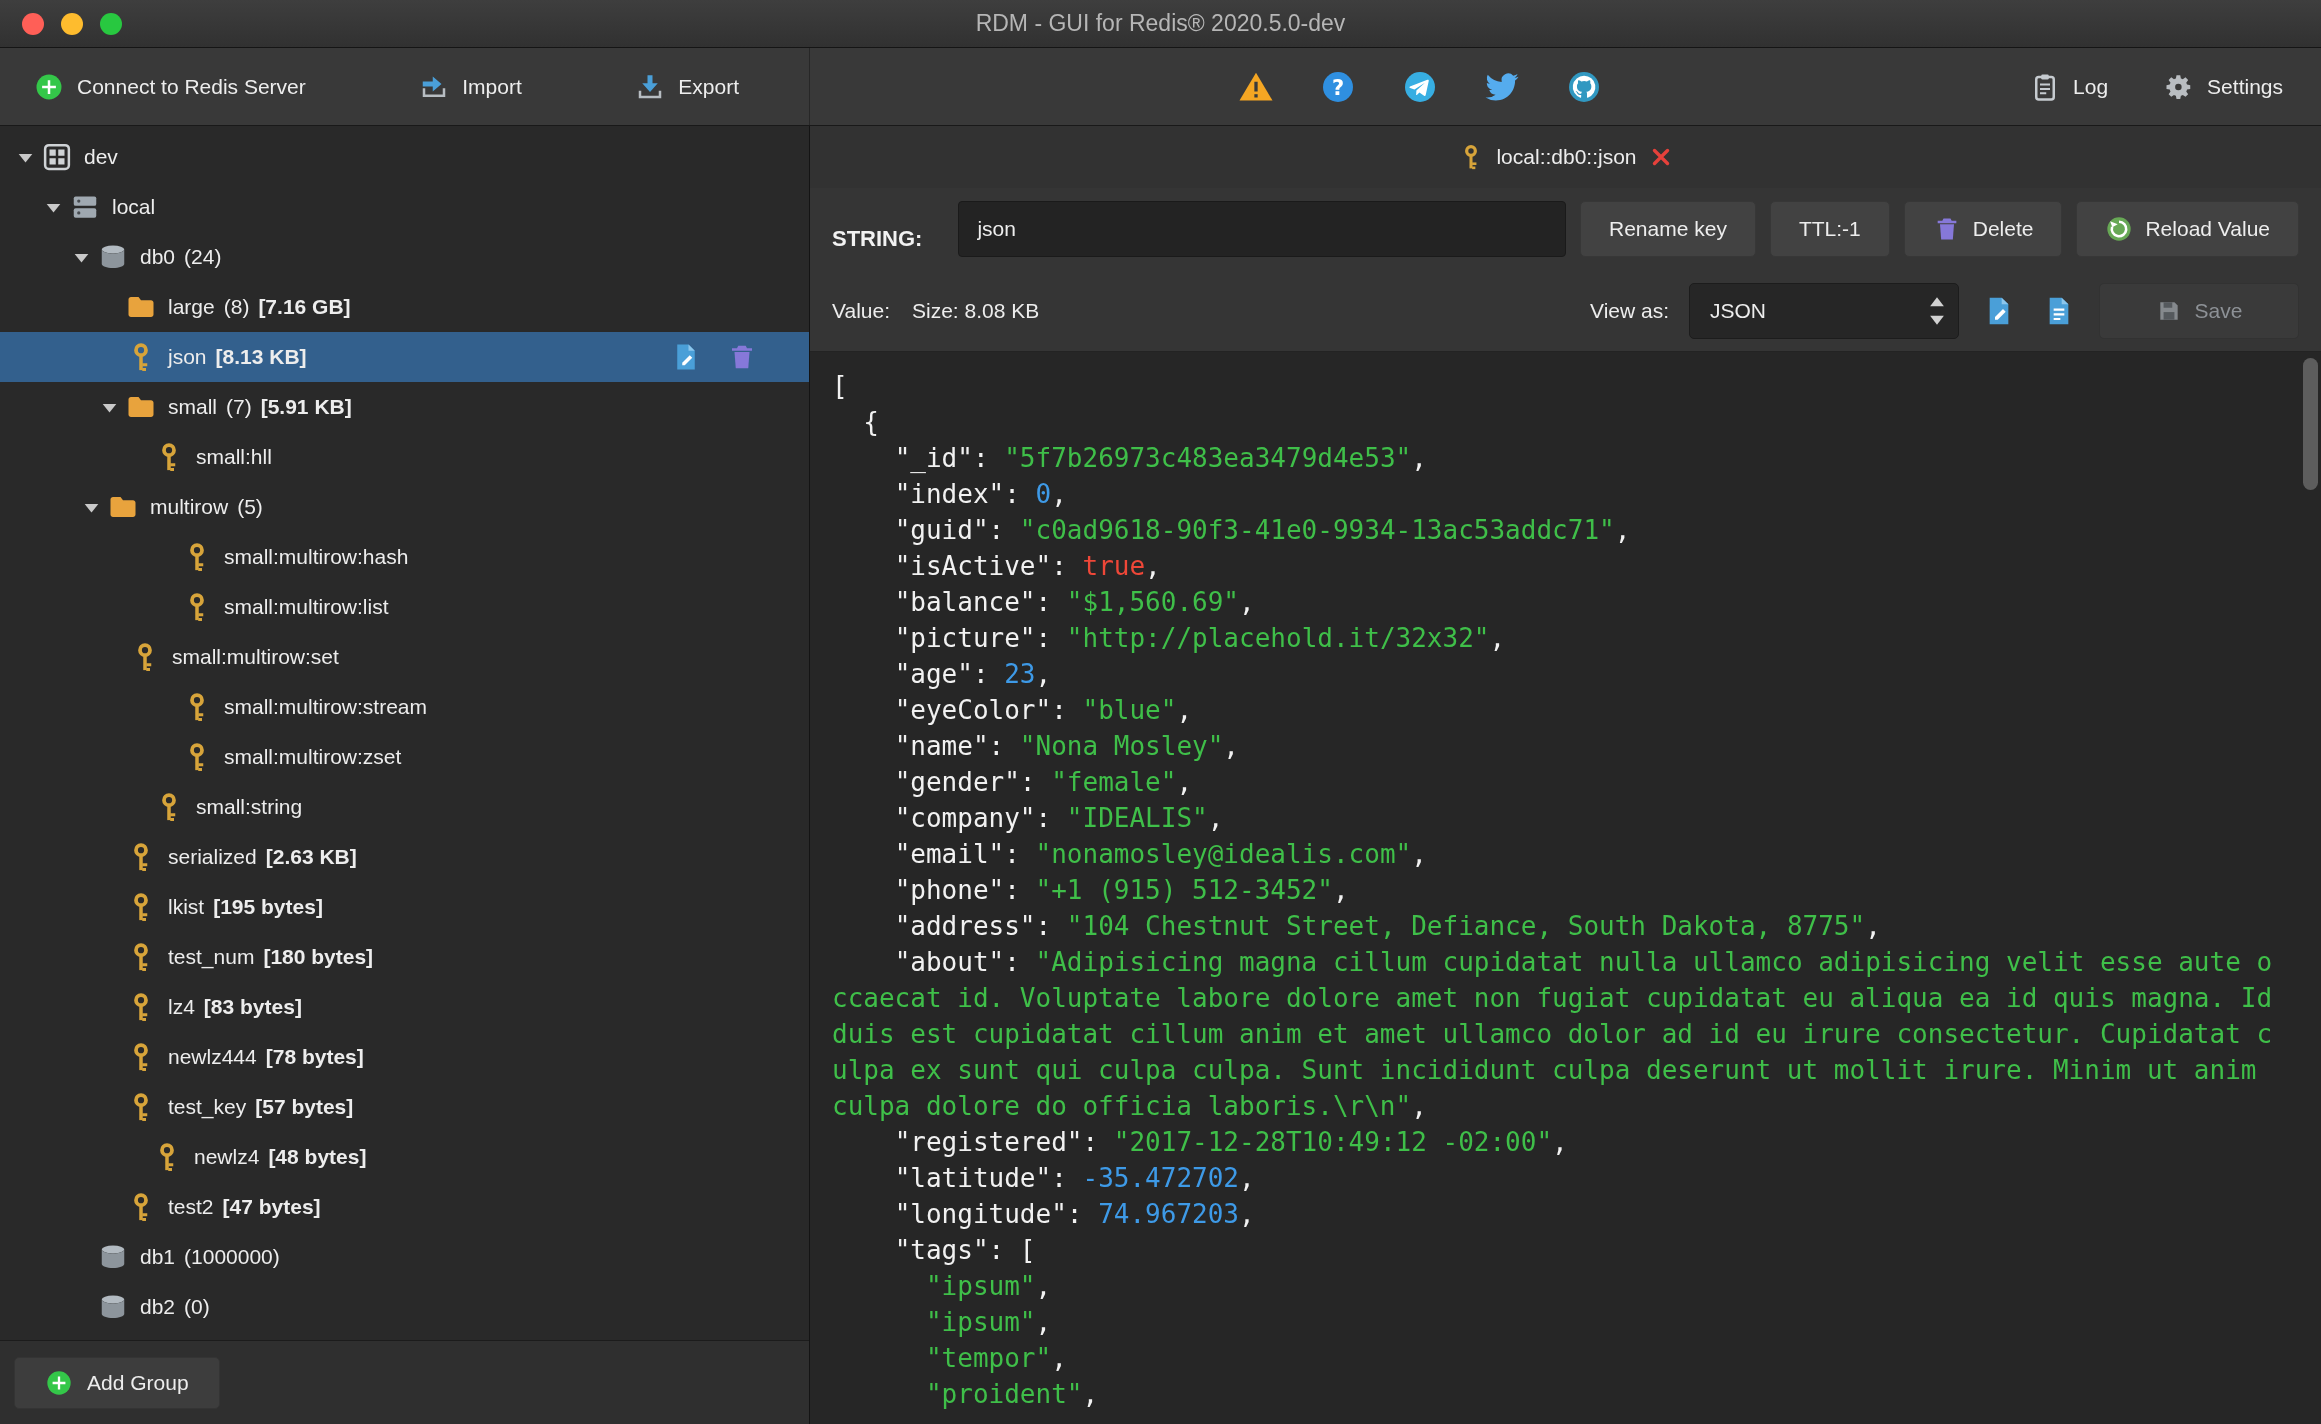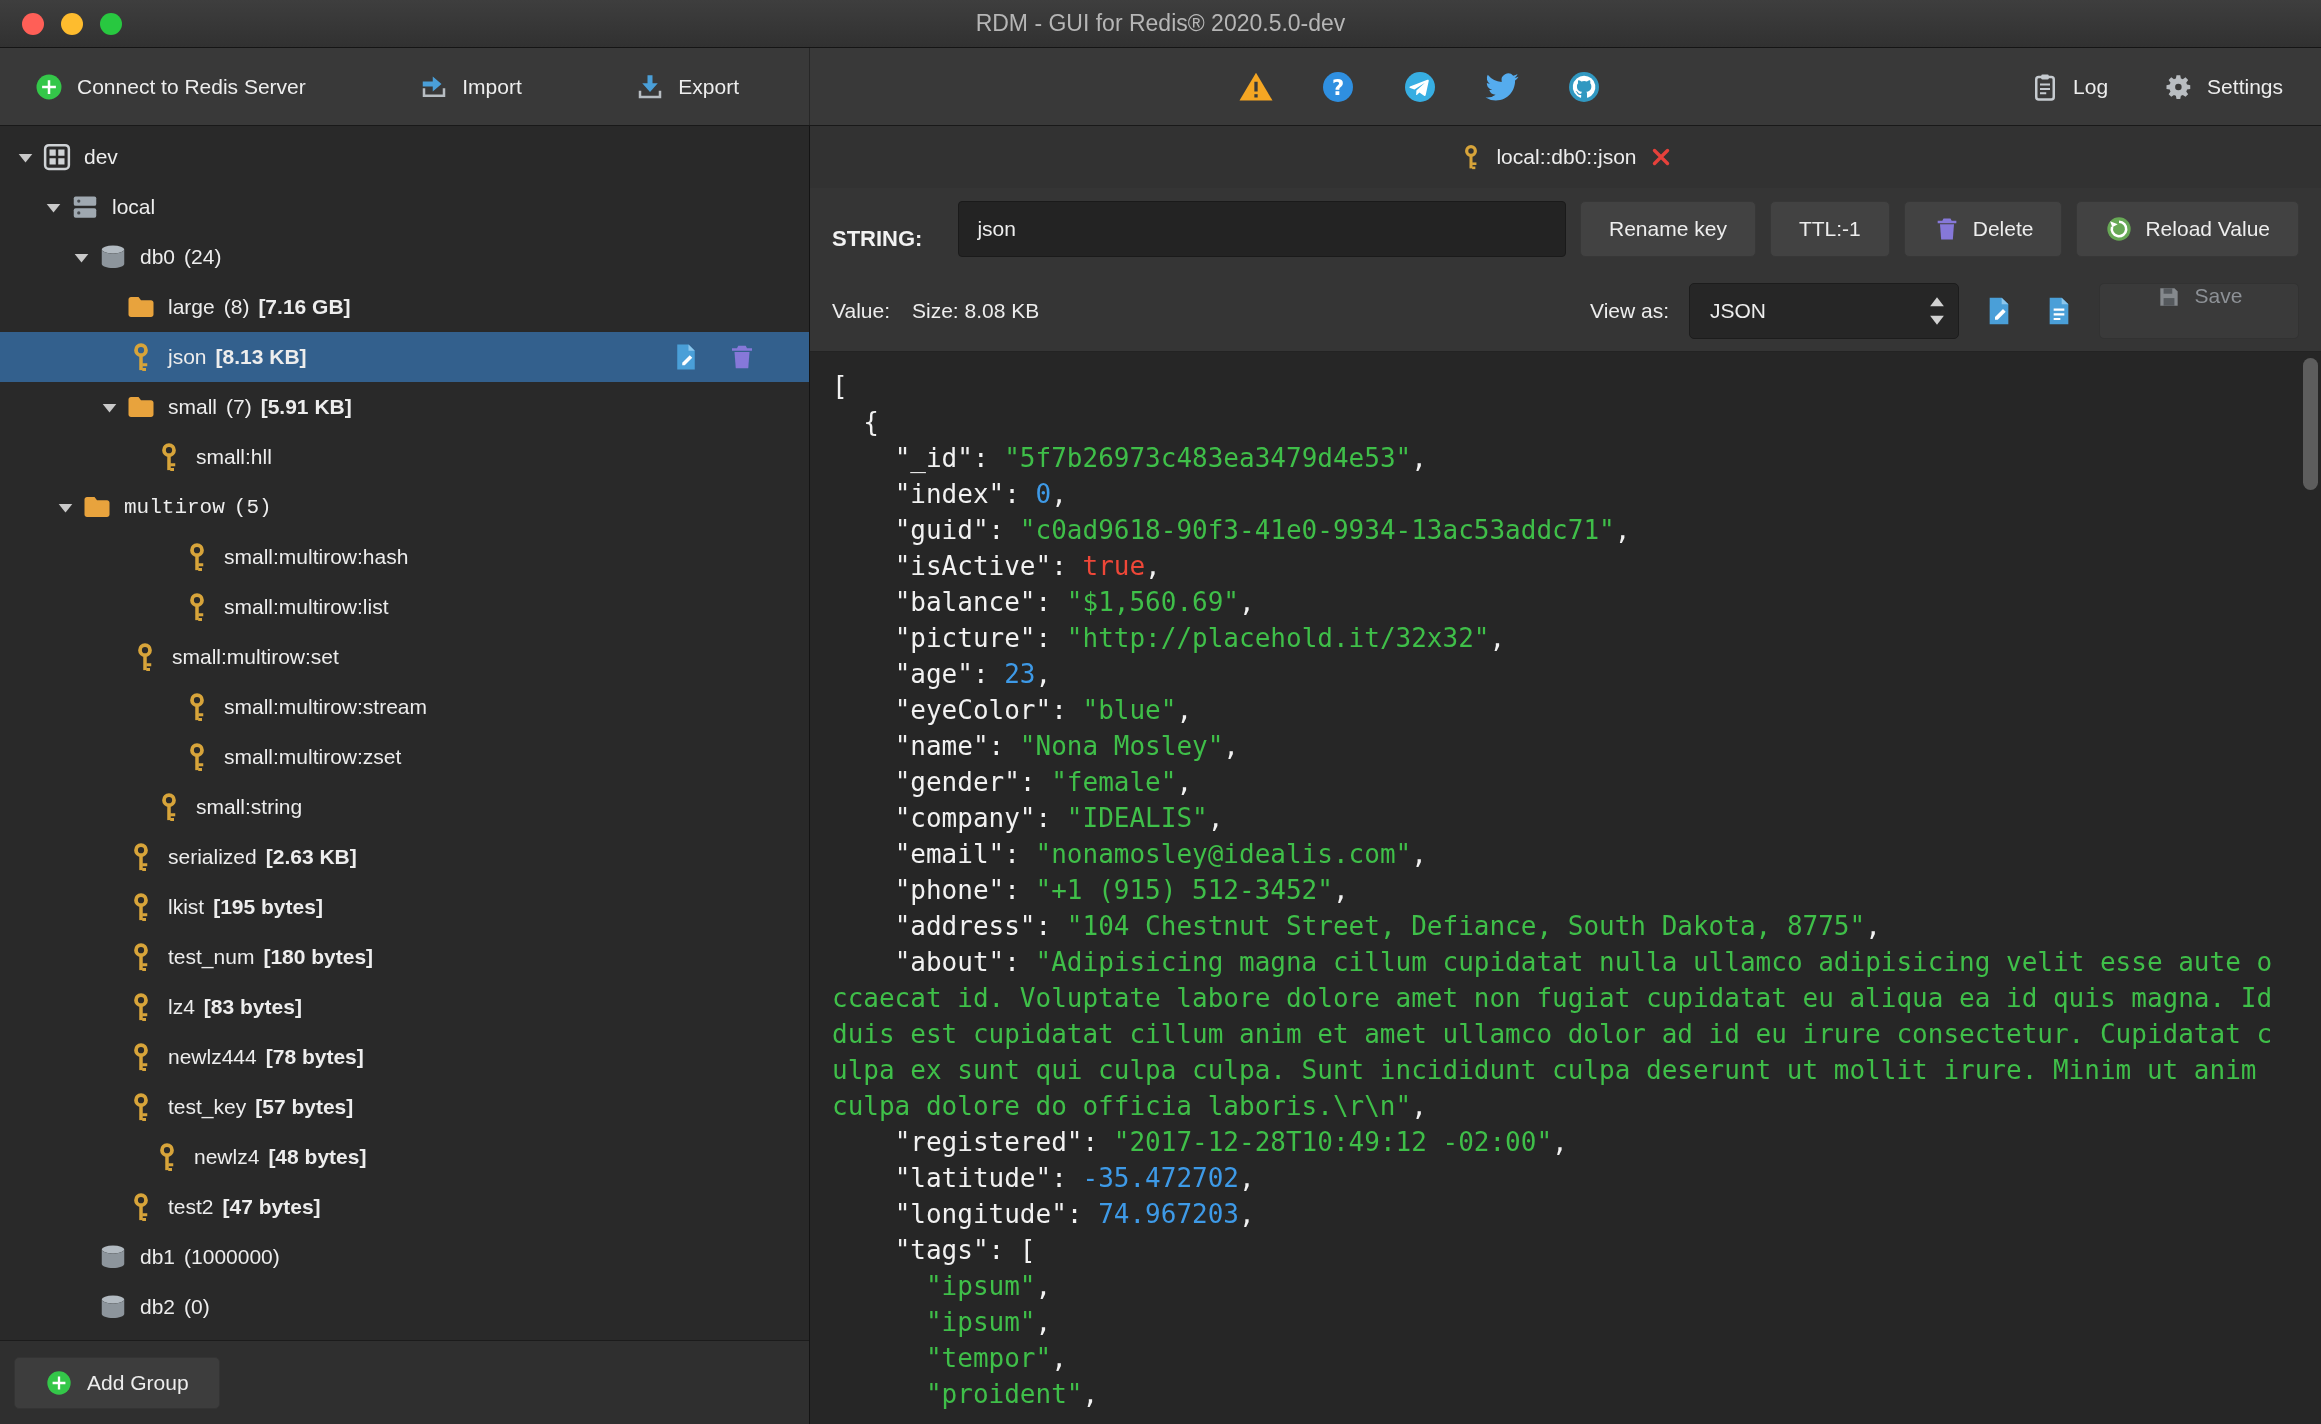--- a/index.html
+++ b/index.html
@@ -73,21 +73,21 @@
               padding:0 22px; font-size:21px; color:#ededed; }
   .vb-left { display:flex; align-items:center; gap:22px; }
   .vb-right { margin-left:auto; display:flex; align-items:center; gap:20px; }
   .dropdown { width:270px; height:56px; background:#262626; border:1px solid #1c1c1c; border-radius:5px;
               display:flex; align-items:center; padding:0 10px 0 20px; cursor:pointer; }
   .dropdown .stepper { margin-left:auto; width:22px; height:36px; }
   .dropdown .stepper svg { width:22px; height:36px; display:block; }
   .icon-btn { width:40px; height:40px; background:none; border:none; cursor:pointer; padding:0; }
   .icon-btn svg { width:32px; height:32px; display:block; margin:auto; }
   .save-btn { width:200px; height:56px; background:#3a3a3a; border:1px solid #323232; border-radius:5px;
-              color:#8d9196; font-size:21px; font-family:inherit; display:flex; align-items:flex-start;
+              color:#8d9196; font-size:21px; font-family:inherit; display:flex; align-items:center;
               justify-content:center; gap:13px; }
   .save-btn svg { width:26px; height:26px; display:block; }
 
   .editor { flex:1; position:relative; background:#262626; padding:16px 34px 0 22px; overflow:hidden;
             font-family:"DejaVu Sans Mono", monospace; font-size:26px; line-height:36px; color:#f1f1f1; }
   .code-line { white-space:pre-wrap; word-break:break-all; }
   .tok-p, .tok-k { color:#f1f1f1; }
   .tok-s { color:var(--json-string,#3fbf49); }
   .tok-n { color:var(--json-number,#3e9ae7); }
   .tok-b { color:var(--json-bool,#ef4738); }
@@ -306,21 +306,21 @@
             <span class="tree-icon">
               <svg viewBox="0 0 24 24">
                 <circle cx="12" cy="6.5" r="4" fill="none" stroke="var(--key-gold,#d7a43a)" stroke-width="3"></circle>
                 <rect x="10.6" y="10" width="2.8" height="12.5" fill="var(--key-gold,#d7a43a)"></rect>
                 <rect x="13" y="17" width="4" height="2.4" fill="var(--key-gold,#d7a43a)"></rect>
                 <rect x="13" y="20.8" width="3" height="2.4" fill="var(--key-gold,#d7a43a)"></rect>
               </svg>
             </span>
             <span class="tree-label">small:hll</span>
           </div>
-          <div class="tree-row" style="padding-left: 50px; font-family: Liberation Mono, monospace;">
+          <div class="tree-row" style="padding-left: 76px;">
             <span class="tree-arrow">
               <svg viewBox="0 0 10 10">
                 <path d="M1 3h8L5 8z" fill="#c9c9c9"></path>
               </svg>
             </span>
             <span class="tree-icon">
               <svg viewBox="0 0 24 24">
                 <path d="M2 6c0-1.1.9-2 2-2h6l2 2.5h8c1.1 0 2 .9 2 2V18c0 1.1-.9 2-2 2H4c-1.1 0-2-.9-2-2V6z" fill="var(--folder-orange,#e8a33d)"></path>
               </svg>
             </span>

